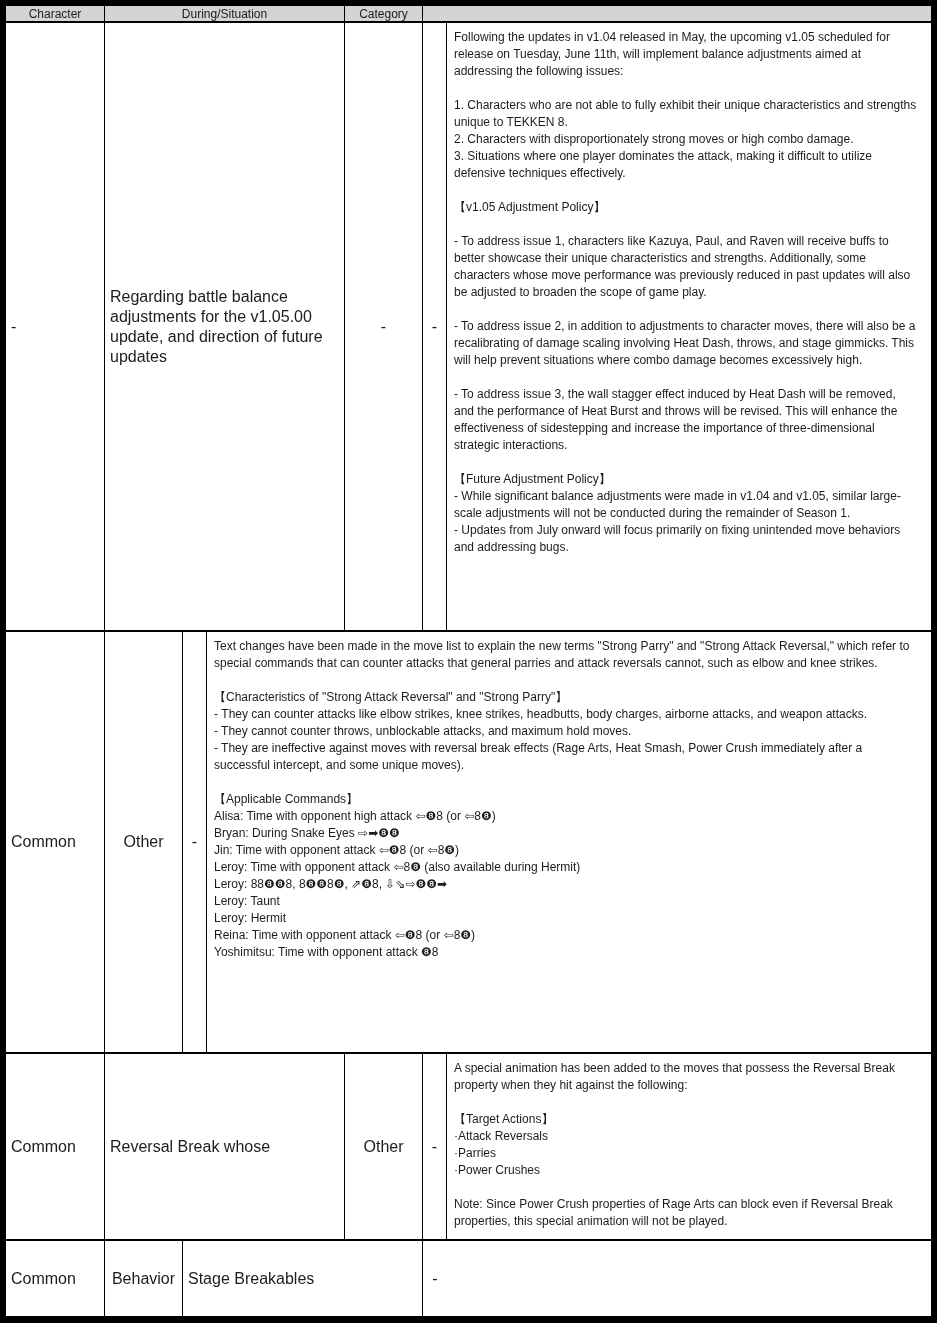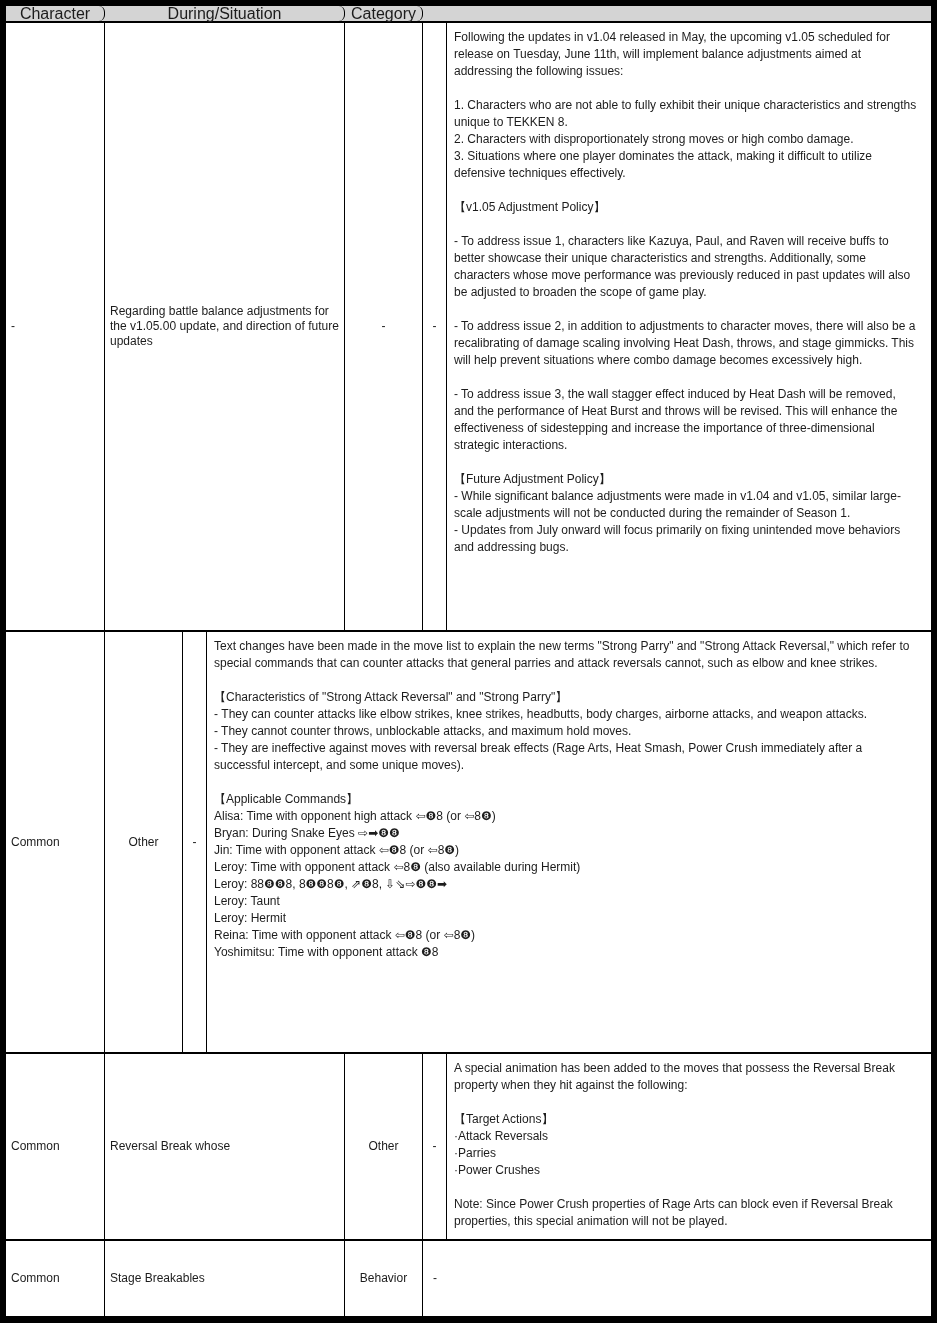--- a/index.html
+++ b/index.html
@@ -13,36 +13,36 @@
   .table{
     position:absolute;left:6px;top:6px;width:925px;
     background:#fff;
   }
   .row{display:flex;box-sizing:border-box;border-bottom:2px solid #000;background:#fff;}
   .row.header{background:#d4d4d4;height:17px;}
   .cell{box-sizing:border-box;border-right:1px solid #000;overflow:hidden;}
   .cell:last-child{border-right:none;}
   .hcell{
     display:flex;align-items:center;justify-content:center;
-    font-size:16px;border-right:1px solid #000;box-sizing:border-box;border-radius:6px;
+    font-size:12px;border-right:1px solid #000;box-sizing:border-box;
   }
   .w-ch{width:99px;flex:none;}
   .w-cm{width:240px;flex:none;}
   .w-ca{width:78px;flex:none;}
   .w-da{width:24px;flex:none;}
   .w-cg{flex:1;}
   .w-changes-h{flex:1;}
   .r1{height:609px;}
   .r2{height:422px;}
   .r3{height:187px;}
   .r4{height:77px;}
   .vcen{display:flex;align-items:center;}
   .left{justify-content:flex-start;padding:0 4px 0 5px;}
   .cen{justify-content:center;text-align:center;}
-  .body-text{font-size:12px;line-height:15px;}
+  .body-text{font-size:16px;line-height:20px;}
   .changes{
     white-space:pre-wrap;
     padding:6px 13px 0 7px;
     font-size:12px;line-height:17px;
   }
   .pad-mid{padding-top:13px;}
 </style>
 </head>
 <body>
 
@@ -111,18 +111,18 @@
 【Target Actions】
 ·Attack Reversals
 ·Parries
 ·Power Crushes
 
 Note: Since Power Crush properties of Rage Arts can block even if Reversal Break properties, this special animation will not be played.</div>
   </div>
 
   <div class="row r4">
     <div class="cell w-ch vcen left body-text">Common</div>
+    <div class="cell w-ca vcen cen body-text">Behavior</div>
     <div class="cell w-cm vcen left body-text">Stage Breakables</div>
-    <div class="cell w-ca vcen cen body-text">Behavior</div>
     <div class="cell w-da vcen cen body-text">-</div>
   </div>
 
 </div>
 
 </body></html>

